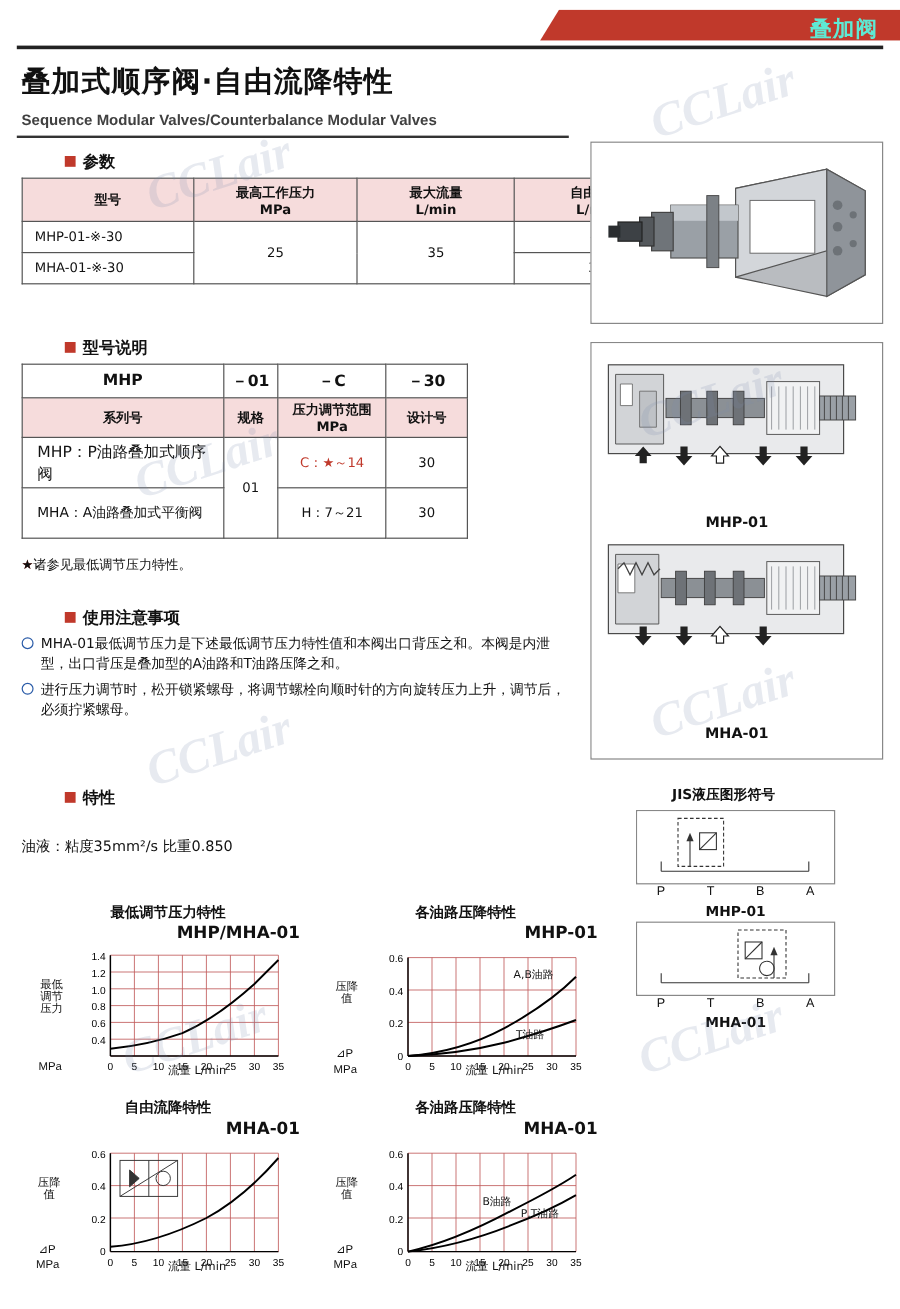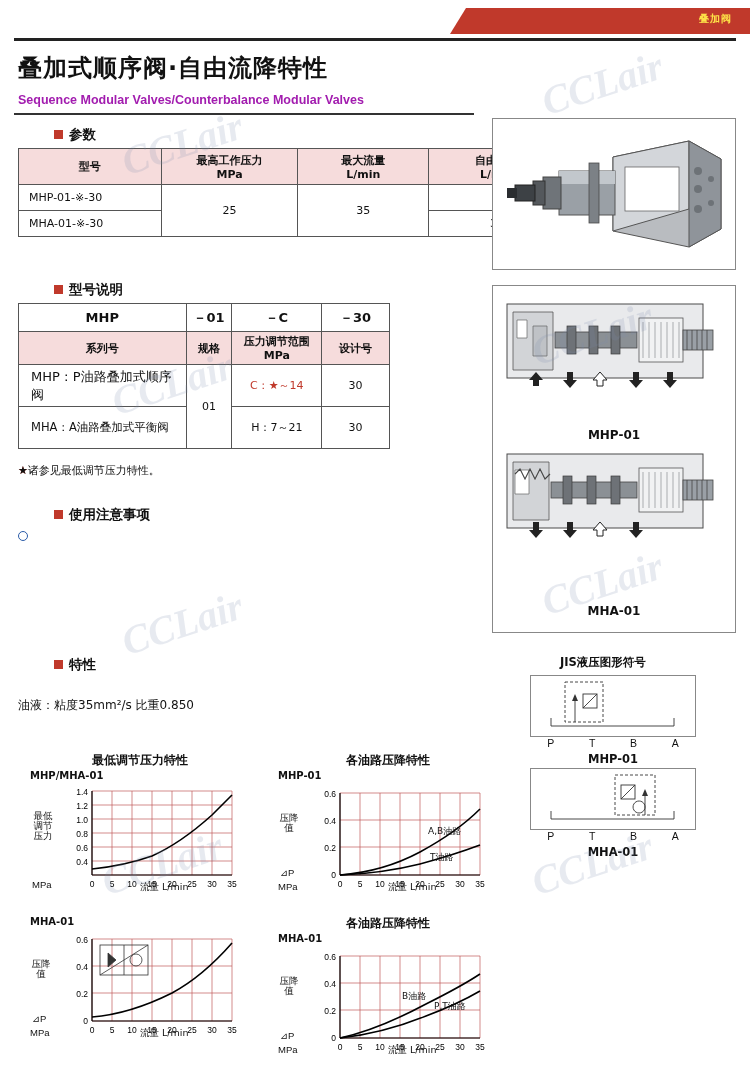--- a/index.html
+++ b/index.html
@@ -16,34 +16,34 @@
     position:absolute; top:0; left:0; width:750px; height:34px;
     background:#ffffff;
   }
   .hdr-red {
     position:absolute; top:8px; right:0; width:300px; height:26px;
     background:#c0392b;
     clip-path: polygon(16px 0, 100% 0, 100% 100%, 0 100%);
   }
   .hdr-red span {
     position:absolute; right:18px; top:4px;
-    color:#fde047; font-size:10px; font-weight:bold; letter-spacing:1px;
+    color:#5eead4; font-size:18px; font-weight:bold; letter-spacing:1px;
   }
   .hdr-line {
     position:absolute; top:38px; left:14px; width:722px; height:3px;
     background:#222;
   }
   .title-cn {
     position:absolute; top:52px; left:18px;
     font-size:24px; font-weight:bold; letter-spacing:1px;
     font-family:"DejaVu Sans", sans-serif;
   }
   .title-en {
     position:absolute; top:93px; left:18px;
-    font-size:12.5px; font-weight:bold; color:#a21caf;
+    font-size:12.5px; font-weight:bold; color:#404040;
     font-family:"Liberation Sans", sans-serif;
   }
   .title-underline {
     position:absolute; top:113px; left:14px; width:460px; height:2px;
     background:#333;
   }
   
   .sec-head {
     position:absolute; font-size:13.5px; font-weight:bold;
     font-family:"DejaVu Sans", sans-serif;
@@ -100,21 +100,21 @@
   #jis2 { top:768px; left:530px; width:166px; height:62px; }
   .jis-caption { position:absolute; font-size:11.5px; font-weight:bold; text-align:center; width:166px;
                  font-family:"DejaVu Sans", sans-serif; }
   .jis-ports { position:absolute; font-size:10.5px; width:166px; display:flex; justify-content:space-around;
                font-family:"Liberation Sans", sans-serif; }
   .cut-caption { position:absolute; font-size:12px; font-weight:bold; width:244px; text-align:center;
                  font-family:"DejaVu Sans", sans-serif; }
   
   .chart { position:absolute; }
   .chart .c-title { text-align:center; font-size:12px; font-weight:bold; font-family:"DejaVu Sans", sans-serif; }
-  .chart .c-sub   { text-align:left; font-size:10px; font-weight:bold; margin-top:1px;
+  .chart .c-sub   { text-align:right; font-size:14px; font-weight:bold; margin-top:1px;
                     font-family:"DejaVu Sans", sans-serif; }
   .chart .c-body  { position:relative; }
   .axis-ylab { position:absolute; font-size:9.5px; line-height:1.05; text-align:center;
                font-family:"DejaVu Sans", sans-serif; }
   .axis-unit { position:absolute; font-size:9.5px; font-family:"Liberation Sans", sans-serif; }
   .axis-xlab { position:absolute; font-size:9.5px; font-family:"DejaVu Sans", sans-serif; }
   .curve-lbl { position:absolute; font-size:9px; font-family:"DejaVu Sans", sans-serif; }
   
   .wm {
     position:absolute; font-size:40px; font-weight:bold; color:rgba(120,140,170,0.18);
@@ -207,20 +207,25 @@
 <div class="note-star">
   <span class="star">★</span><span style="margin-left:-10px;">★诸参见最低调节压力特性。</span>
 </div>
 
 <div class="sec-head" style="top:506px; left:18px;">
   <span class="mk"></span><span>使用注意事项</span>
 </div>
 <div class="notes">
   <div class="note-item">
     <span class="bullet"></span>
+    <span>MHA-01最低调节压力是下述最低调节压力特性值和本阀出口背压之和。本阀是内泄型，出口背压是叠加型的A油路和T油路压降之和。</span>
+  </div>
+  <div class="note-item">
+    <span class="bullet"></span>
+    <span>进行压力调节时，松开锁紧螺母，将调节螺栓向顺时针的方向旋转压力上升，调节后，必须拧紧螺母。</span>
   </div>
 </div>
 
 <div class="sec-head" style="top:656px; left:18px;">
   <span class="mk"></span><span>特性</span>
 </div>
 <div class="feat-text">油液：粘度35mm²/s   比重0.850</div>
 
 <div class="box" id="photo-box">
   <svg width="241" height="149" viewBox="0 0 241 149">
@@ -464,27 +469,28 @@
       <text x="30" y="91" text-anchor="end" font-size="8.5" font-family="Liberation Sans">0</text>
       <text x="34" y="100" text-anchor="middle" font-size="8.5" font-family="Liberation Sans">0</text>
       <text x="54" y="100" text-anchor="middle" font-size="8.5" font-family="Liberation Sans">5</text>
       <text x="74" y="100" text-anchor="middle" font-size="8.5" font-family="Liberation Sans">10</text>
       <text x="94" y="100" text-anchor="middle" font-size="8.5" font-family="Liberation Sans">15</text>
       <text x="114" y="100" text-anchor="middle" font-size="8.5" font-family="Liberation Sans">20</text>
       <text x="134" y="100" text-anchor="middle" font-size="8.5" font-family="Liberation Sans">25</text>
       <text x="154" y="100" text-anchor="middle" font-size="8.5" font-family="Liberation Sans">30</text>
       <text x="174" y="100" text-anchor="middle" font-size="8.5" font-family="Liberation Sans">35</text>
     </svg>
-    <div class="curve-lbl" style="left:150px; top:44px;text-align:center;">A,B油路</div>
+    <div class="curve-lbl" style="left:150px; top:20px;text-align:center;">A,B油路</div>
     <div class="curve-lbl" style="left:152px; top:70px;">T油路</div>
     <div class="axis-xlab" style="left:110px; top:100px;">流量  L/min</div>
   </div>
 </div>
 
 <div class="chart" style="top:915px; left:30px; width:220px;">
+  <div class="c-title">自由流降特性</div>
   <div class="c-sub">MHA-01</div>
   <div class="c-body" style="height:120px;">
     <div class="axis-ylab" style="left:0px; top:32px; width:22px;">压降值</div>
     <div class="axis-unit" style="left:2px; top:86px;">⊿P</div>
     <div class="axis-unit" style="left:0px; top:100px;">MPa</div>
     <svg width="190" height="112" viewBox="0 0 190 112" style="position:absolute; left:28px; top:6px;">
       <g stroke="#c05a5a" stroke-width="0.7">
         <line x1="34" y1="6" x2="174" y2="6"></line>
         <line x1="34" y1="33" x2="174" y2="33"></line>
         <line x1="34" y1="60" x2="174" y2="60"></line>

